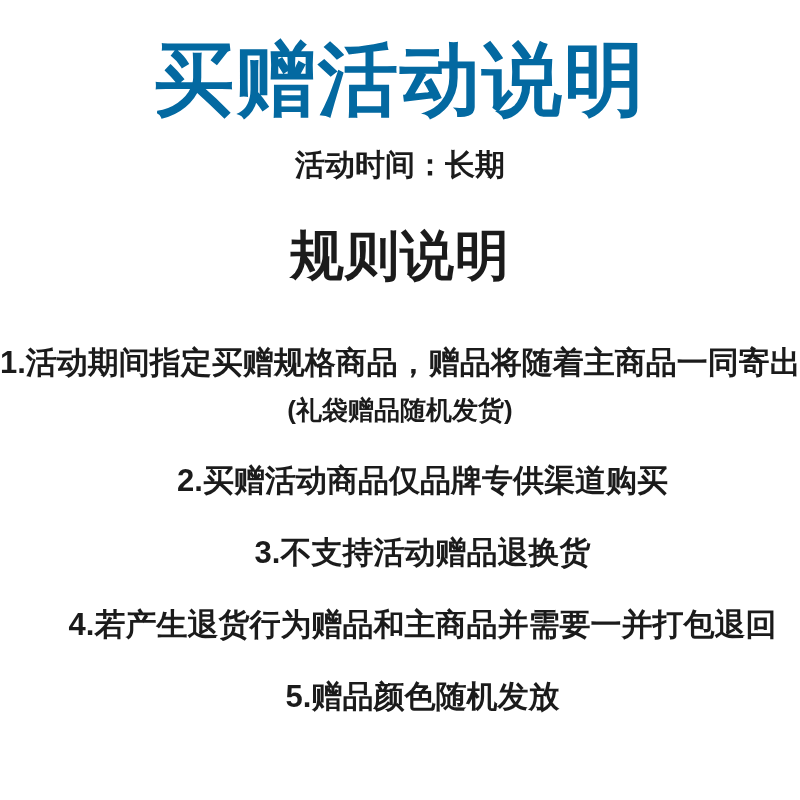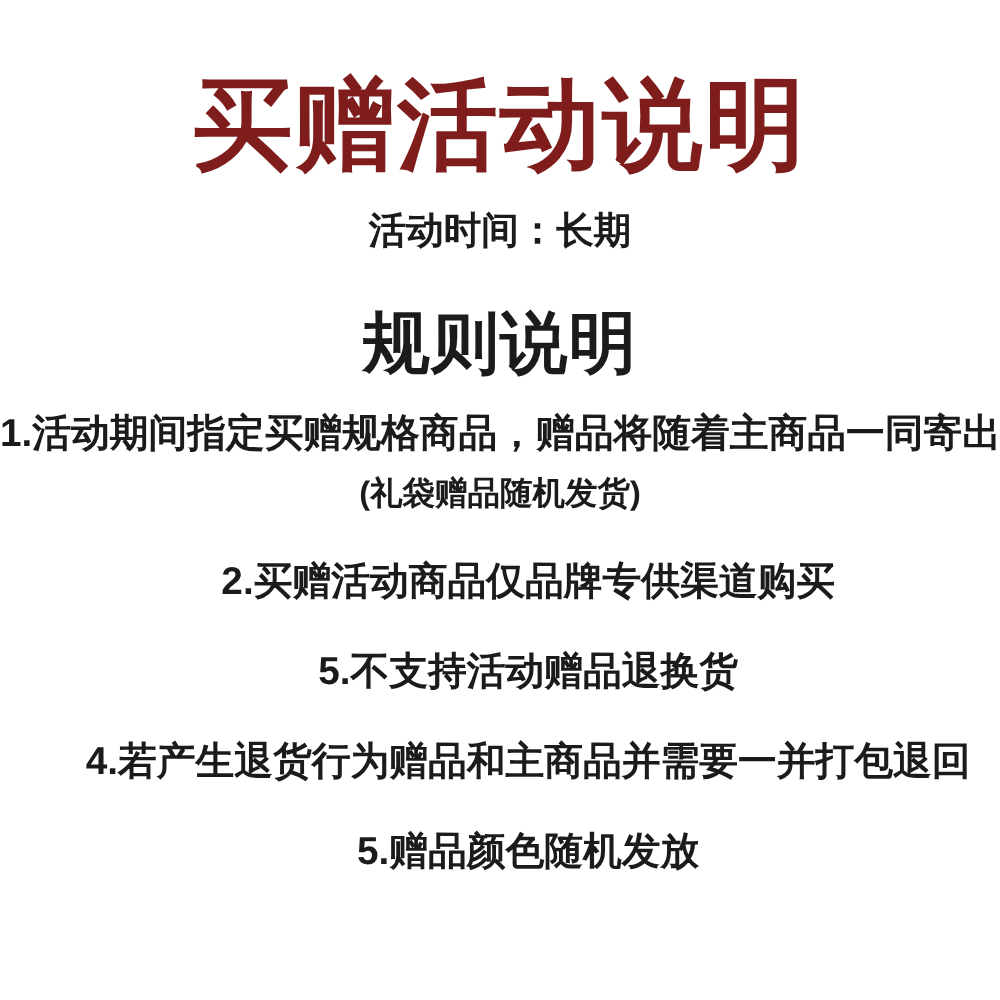--- a/index.html
+++ b/index.html
@@ -14,47 +14,47 @@
 
   .poster {
     width: 800px;
     height: 800px;
     background: #ffffff;
     color: #1a1a1a;
     text-align: center;
   }
 
   .title {
-    padding-top: 52px;
+    padding-top: 32px;
     font-size: 80px;
     line-height: 96px;
     font-weight: 800;
     letter-spacing: 2px;
-    color: #7f1d1d;
+    color: #0369a1;
   }
 
   .subtitle {
     margin-top: 20px;
     font-size: 30px;
     line-height: 34px;
     font-weight: 700;
     color: #1b1b1b;
   }
 
   .section-heading {
     margin-top: 43px;
     font-size: 54px;
     line-height: 60px;
     font-weight: 800;
     letter-spacing: 1px;
     color: #1b1b1b;
   }
 
   .rules {
-    margin-top: 24px;
+    margin-top: 60px;
     font-weight: 700;
     color: #1b1b1b;
   }
 
   .rule-line {
     font-size: 31px;
     line-height: 36px;
     white-space: nowrap;
   }
 
@@ -81,21 +81,21 @@
   <div class="section-heading">规则说明</div>
 
   <div class="rules">
 
     <div class="rule-line">1.活动期间指定买赠规格商品，赠品将随着主商品一同寄出</div>
 
     <div class="rule-line rule-note">(礼袋赠品随机发货)</div>
 
     <div class="rule-line rule-gap">2.买赠活动商品仅品牌专供渠道购买</div>
 
-    <div class="rule-line rule-gap">5.不支持活动赠品退换货</div>
+    <div class="rule-line rule-gap">3.不支持活动赠品退换货</div>
 
     <div class="rule-line rule-gap">4.若产生退货行为赠品和主商品并需要一并打包退回</div>
 
     <div class="rule-line rule-gap">5.赠品颜色随机发放</div>
 
   </div>
 
 </div>
 
 </body></html>

